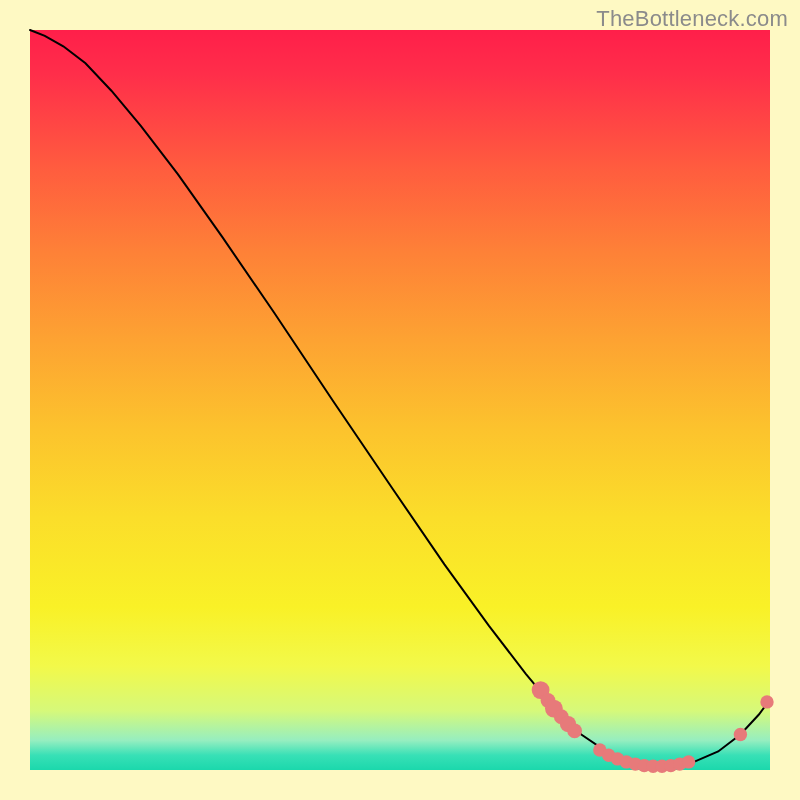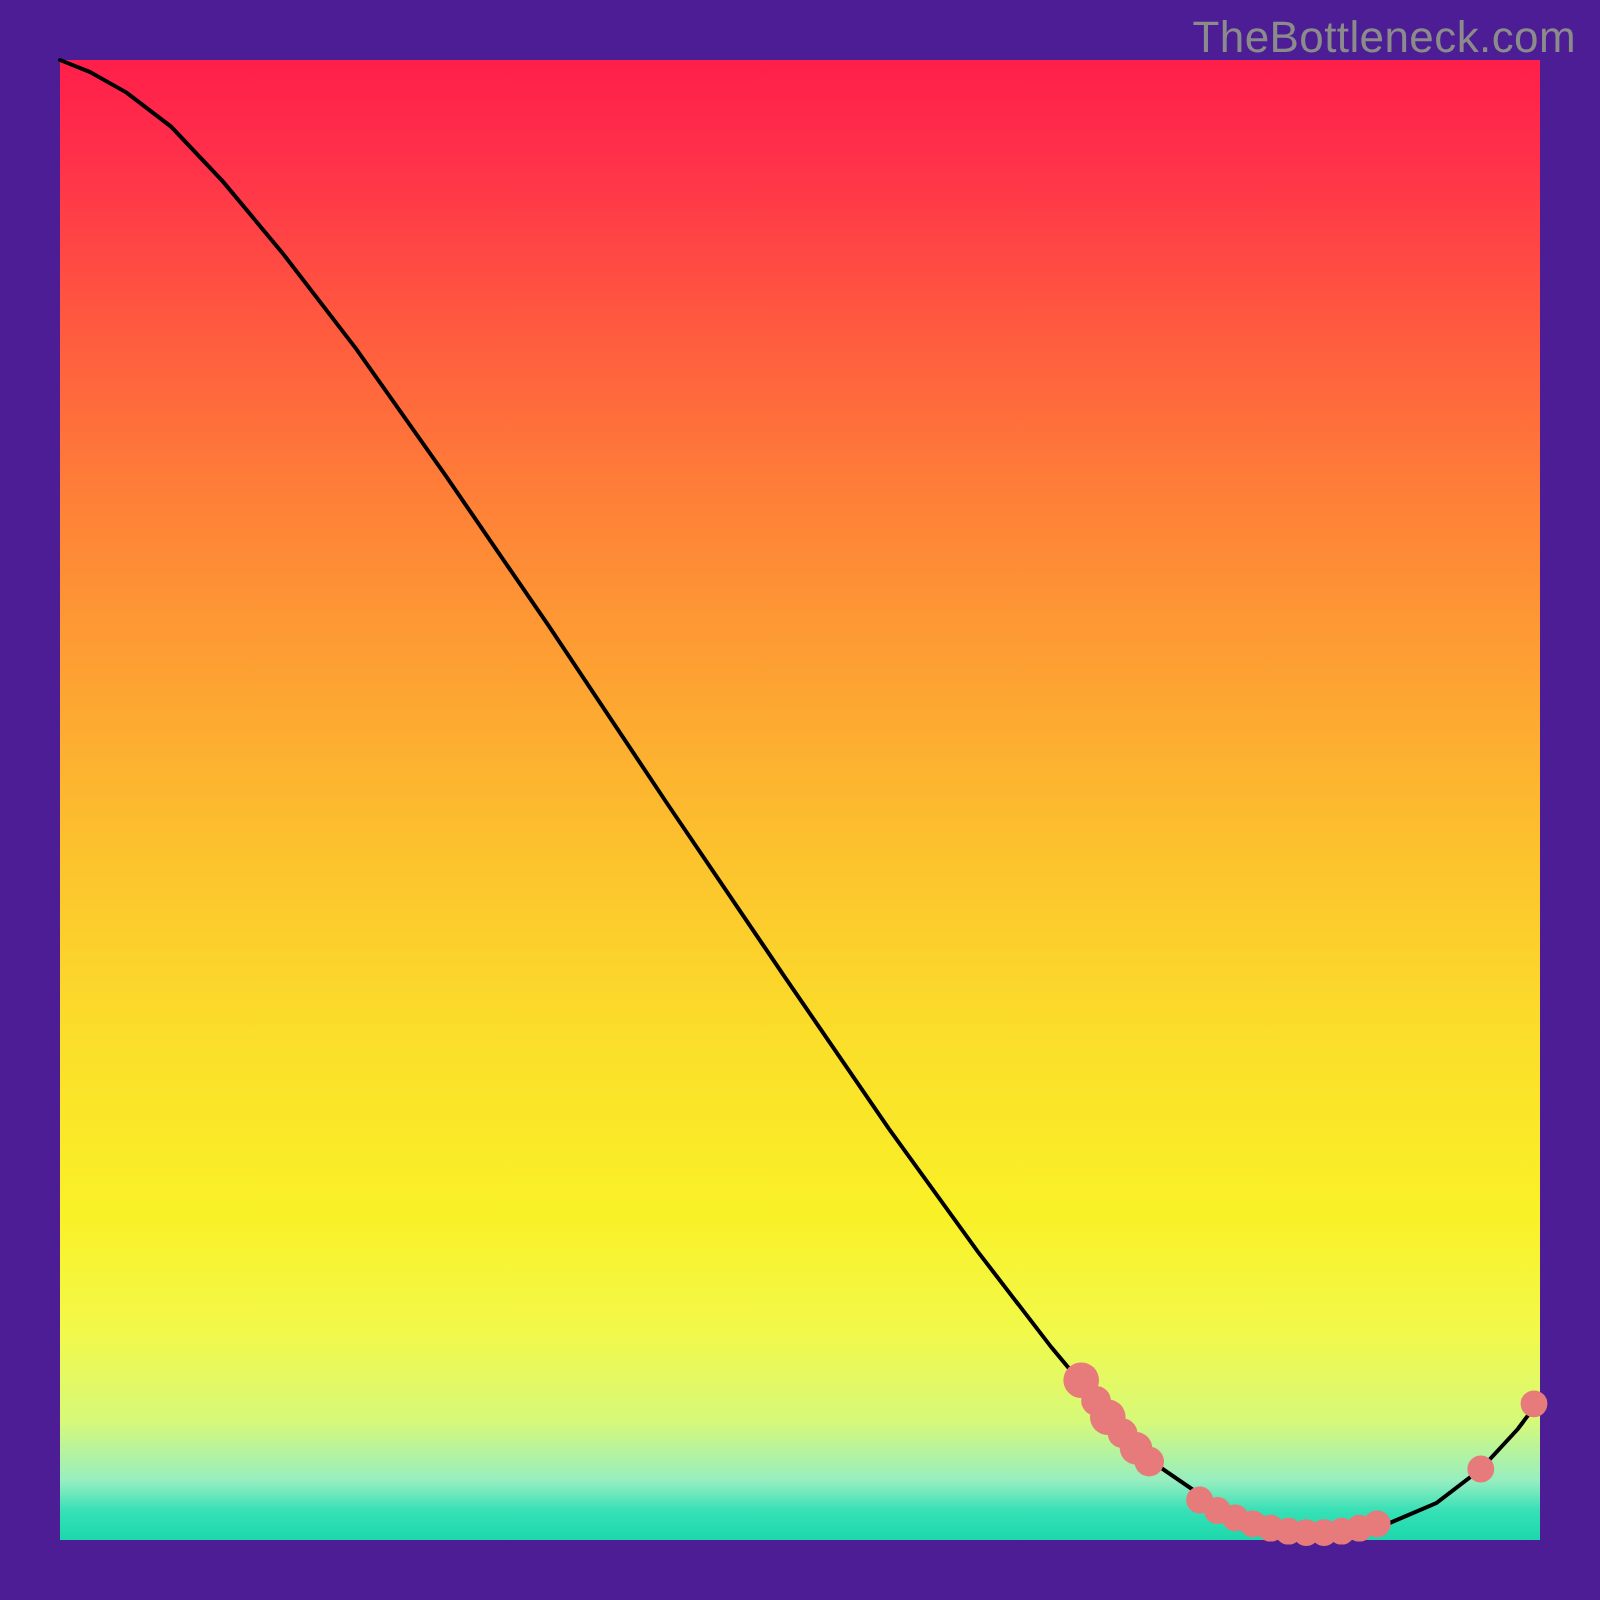--- a/index.html
+++ b/index.html
@@ -8,21 +8,21 @@
     background: #000;
     width: 800px;
     height: 800px;
     overflow: hidden;
     font-family: Arial, Helvetica, sans-serif;
   }
   .frame {
     position: relative;
     width: 800px;
     height: 800px;
-    background: #4c1d95;
+    background: #fef9c3;
   }
   .watermark {
     position: absolute;
     top: 6px;
     right: 12px;
     color: #8b8b8b;
     font-size: 22px;
     letter-spacing: 0.2px;
     z-index: 5;
   }

